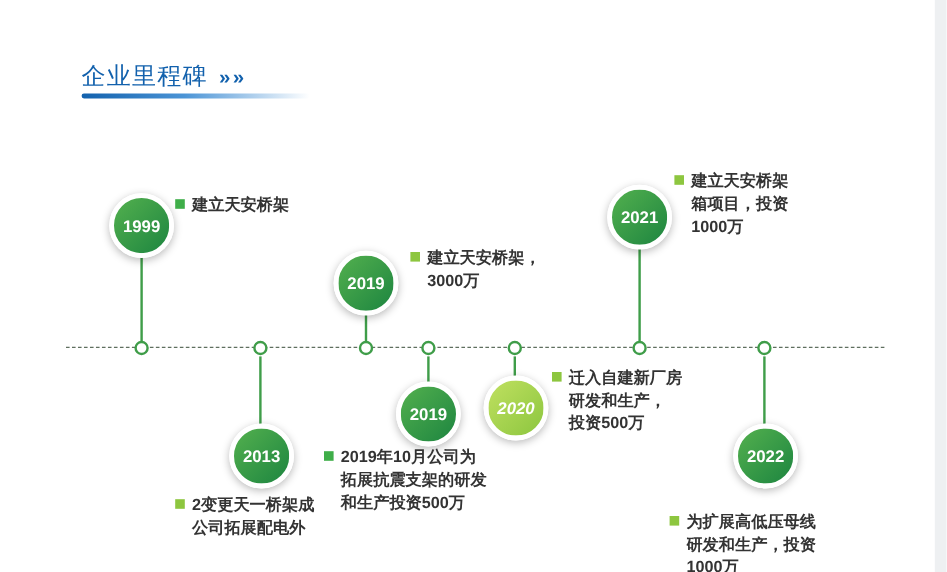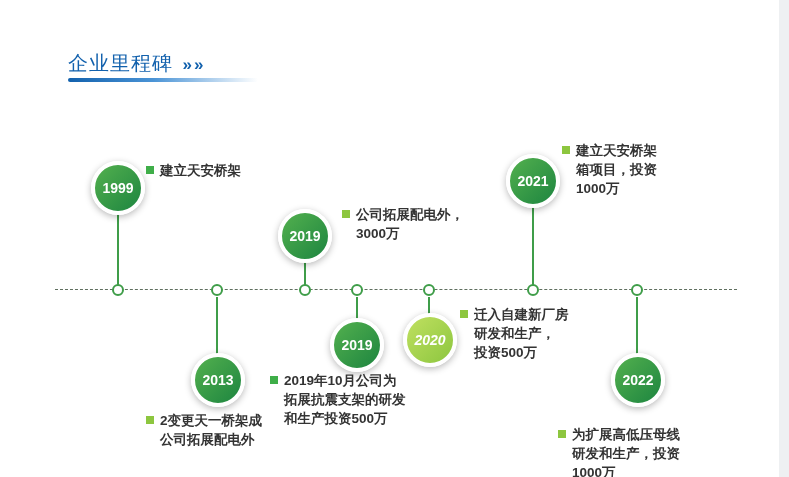--- a/index.html
+++ b/index.html
@@ -73,21 +73,21 @@
       <span class="note-text">建立天安桥架</span>
     </div>
   </div>
 
   <div class="milestone m1">
     <div class="vline"></div>
     <div class="node"></div>
     <div class="circle" style="background: linear-gradient(135deg, rgb(83, 176, 78), rgb(29, 133, 64));">2019</div>
     <div class="note">
       <span class="bullet" style="background: rgb(141, 198, 63);"></span>
-      <span class="note-text">公司拓展配电外，
+      <span class="note-text">建立天安桥架，
 3000万</span>
     </div>
   </div>
 
   <div class="milestone m2">
     <div class="vline"></div>
     <div class="node"></div>
     <div class="circle" style="background: linear-gradient(135deg, rgb(83, 176, 78), rgb(29, 133, 64));">2021</div>
     <div class="note">
       <span class="bullet" style="background: rgb(141, 198, 63);"></span>

